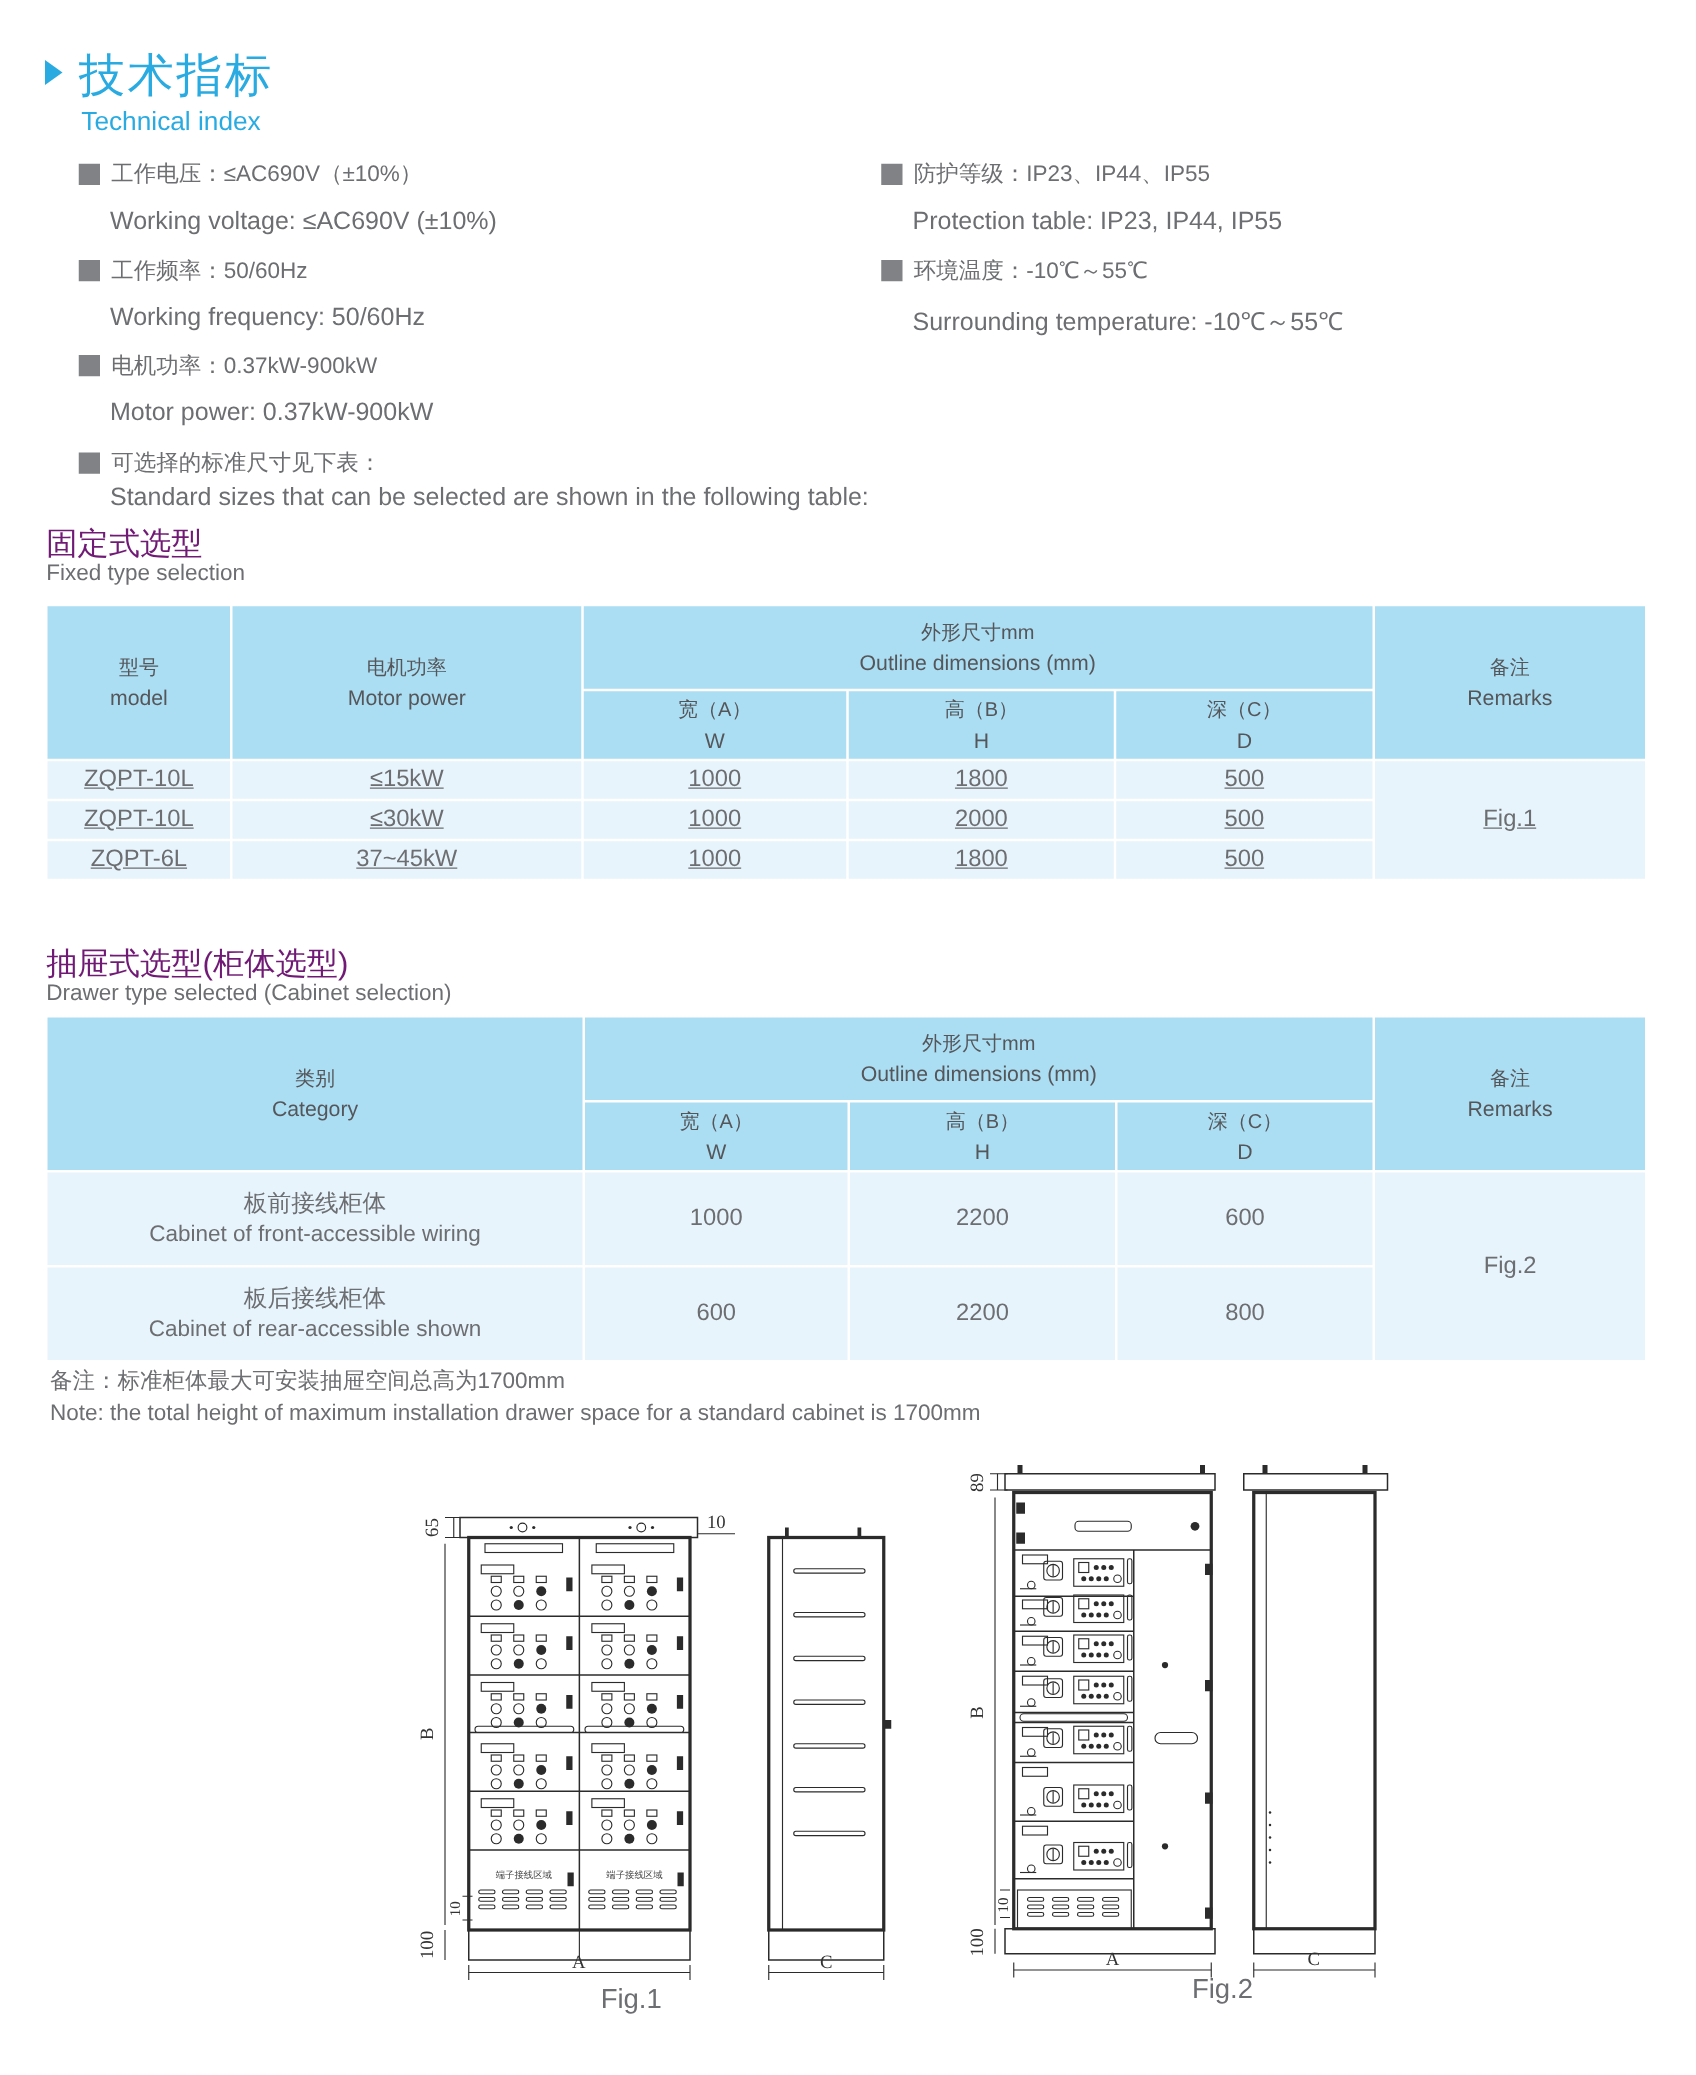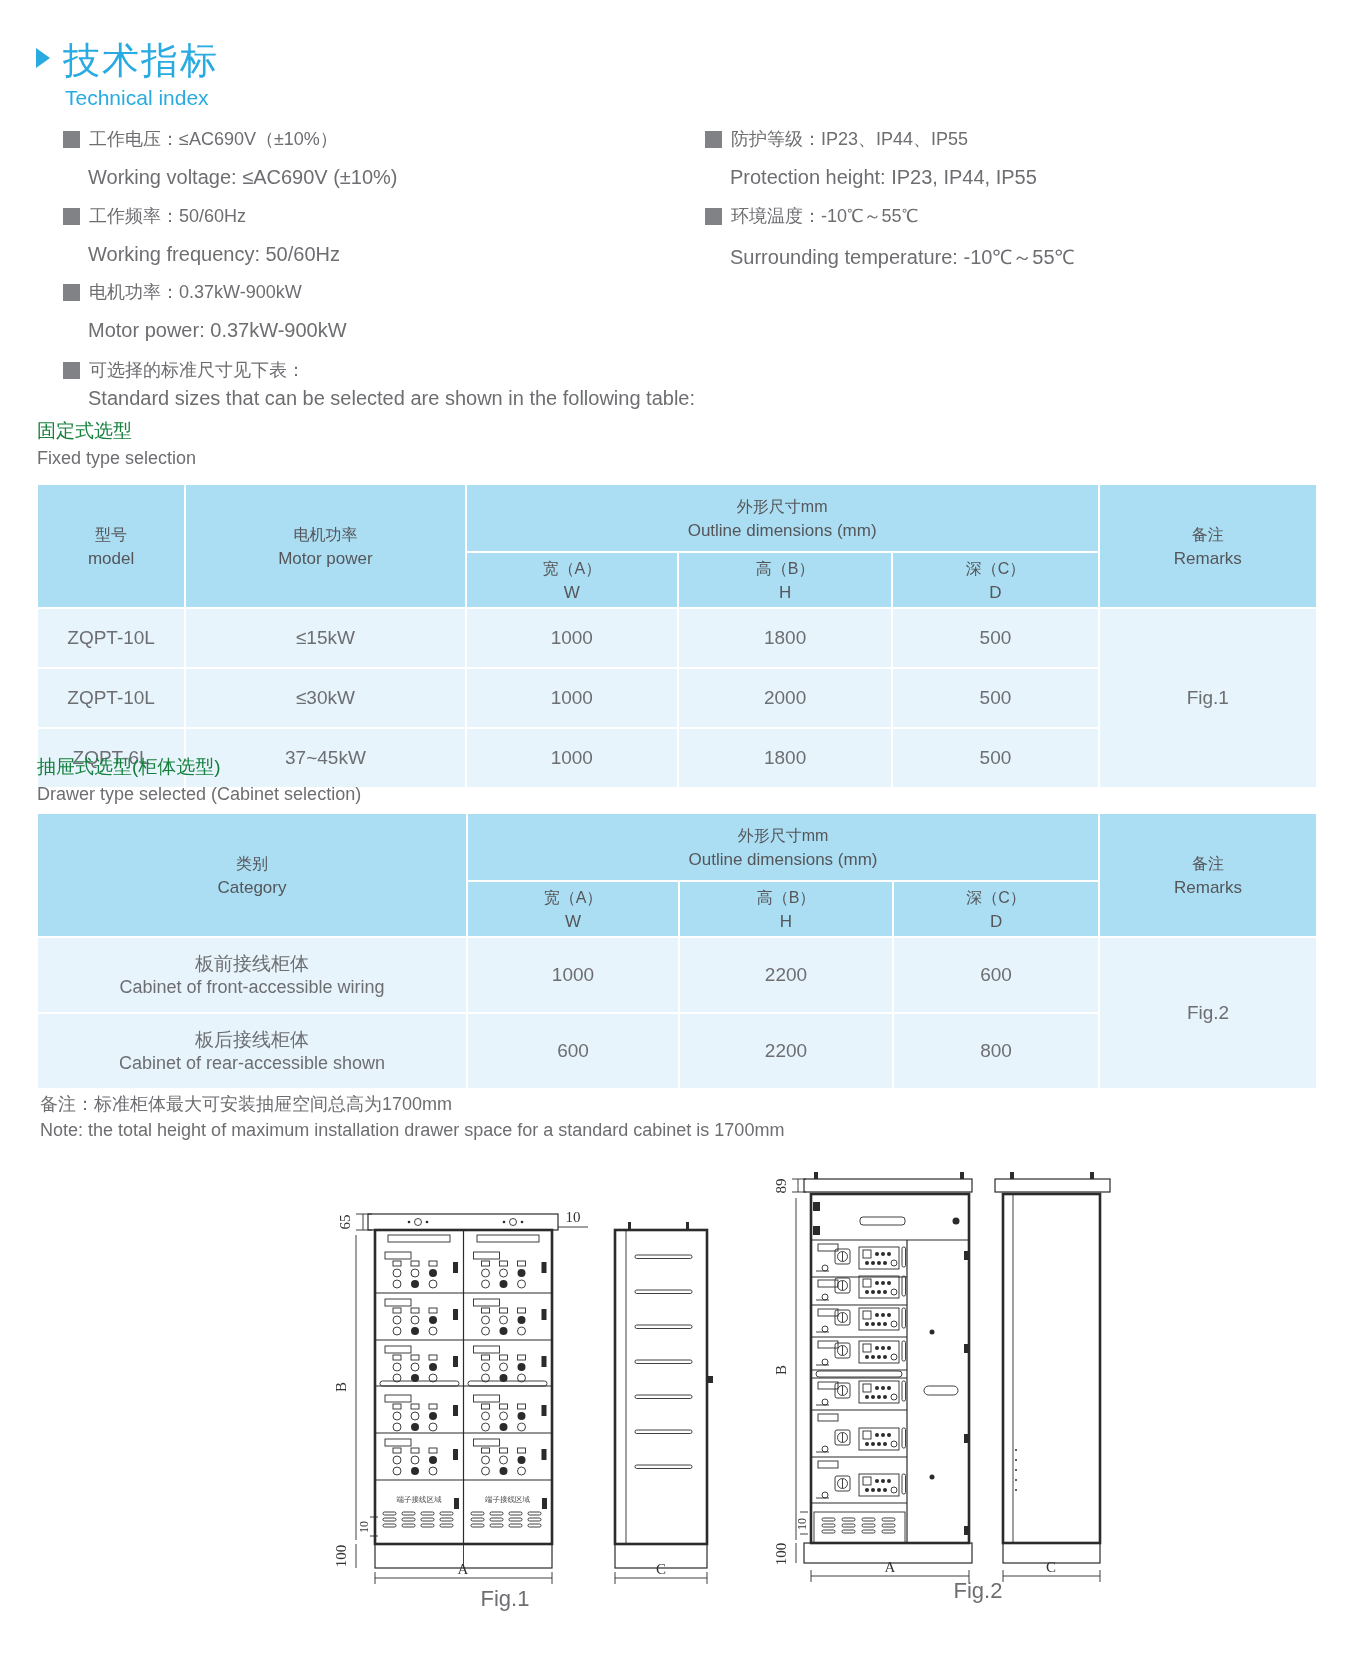--- a/index.html
+++ b/index.html
@@ -5,33 +5,33 @@
   html,body{margin:0;padding:0;background:#fff;}
   .page{position:relative;width:1357px;height:1660px;background:#fff;
         font-family:"Liberation Sans",sans-serif;overflow:hidden;}
   .abs{position:absolute;}
   .tri{width:0;height:0;border-left:14px solid #29ABE2;border-top:10px solid transparent;border-bottom:10px solid transparent;}
   .title-zh{color:#29ABE2;font-size:37px;letter-spacing:2px;}
   .title-en{color:#29ABE2;font-size:21px;}
   .spec-zh{font-size:18px;color:#6d6e71;display:flex;align-items:center;gap:9px;white-space:nowrap;}
   .sq{width:17px;height:17px;background:#808285;flex:none;}
   .spec-en{font-size:20px;color:#6d6e71;white-space:nowrap;}
-  .sec-zh{font-size:19px;color:#15803d;}
+  .sec-zh{font-size:25px;color:#701a75;}
   .sec-en{font-size:18px;color:#6d6e71;}
   table.spec{border-collapse:separate;border-spacing:2px;table-layout:fixed;width:1282px;}
   table.spec td{text-align:center;vertical-align:middle;padding:0;}
   td.hd{background:#ABDEF3;}
   td.cell{background:#E7F4FC;font-size:19px;color:#6d6e71;}
   .hzh{font-size:16px;color:#55565a;line-height:26px;}
   .hen{font-size:17px;color:#55565a;line-height:22px;}
   .czh{font-size:19px;color:#6d6e71;line-height:25px;}
   .cen{font-size:18px;color:#6d6e71;line-height:23px;}
   tr.hr1 td{height:66px;}
   tr.hr2 td{height:54px;}
-  tr.dr1 td{height:58px;}
+  tr.dr1 td{height:30px;text-decoration:underline;}
   tr.dr2 td{height:74px;}
   .remark{font-size:20px;color:#6d6e71;}
   .note{font-size:18px;color:#6d6e71;white-space:nowrap;}
   .caption{font-size:22px;color:#6d6e71;text-align:center;width:120px;}
   
   .ln{fill:none;stroke:#2b2b2b;stroke-width:1.2px;}
   .ln2{fill:none;stroke:#2b2b2b;stroke-width:2.6px;}
   .lnt{fill:none;stroke:#2b2b2b;stroke-width:0.9px;}
   .fil{fill:#2b2b2b;stroke:none;}
   .dim{stroke:#2b2b2b;stroke-width:0.9px;}
@@ -66,21 +66,21 @@
   <div class="abs spec-zh" style="left:63px;top:358px;">
       <span class="sq"></span>
       <span>可选择的标准尺寸见下表：</span>
     </div>
   <div class="abs spec-en" style="left:88px;top:387px;">Standard sizes that can be selected are shown in the following table:</div>
 
   <div class="abs spec-zh" style="left:705px;top:127px;">
       <span class="sq"></span>
       <span>防护等级：IP23、IP44、IP55</span>
     </div>
-  <div class="abs spec-en" style="left:730px;top:166px;">Protection height: IP23, IP44, IP55</div>
+  <div class="abs spec-en" style="left:730px;top:166px;">Protection table: IP23, IP44, IP55</div>
   <div class="abs spec-zh" style="left:705px;top:204px;">
       <span class="sq"></span>
       <span>环境温度：-10℃～55℃</span>
     </div>
   <div class="abs spec-en" style="left:730px;top:243px;">Surrounding temperature: -10℃～55℃</div>
 
   <div class="abs sec-zh" style="left:37px;top:418px;">固定式选型</div>
   <div class="abs sec-en" style="left:37px;top:448px;">Fixed type selection</div>
 
   <table class="spec abs" style="left:36px;top:483px;">

